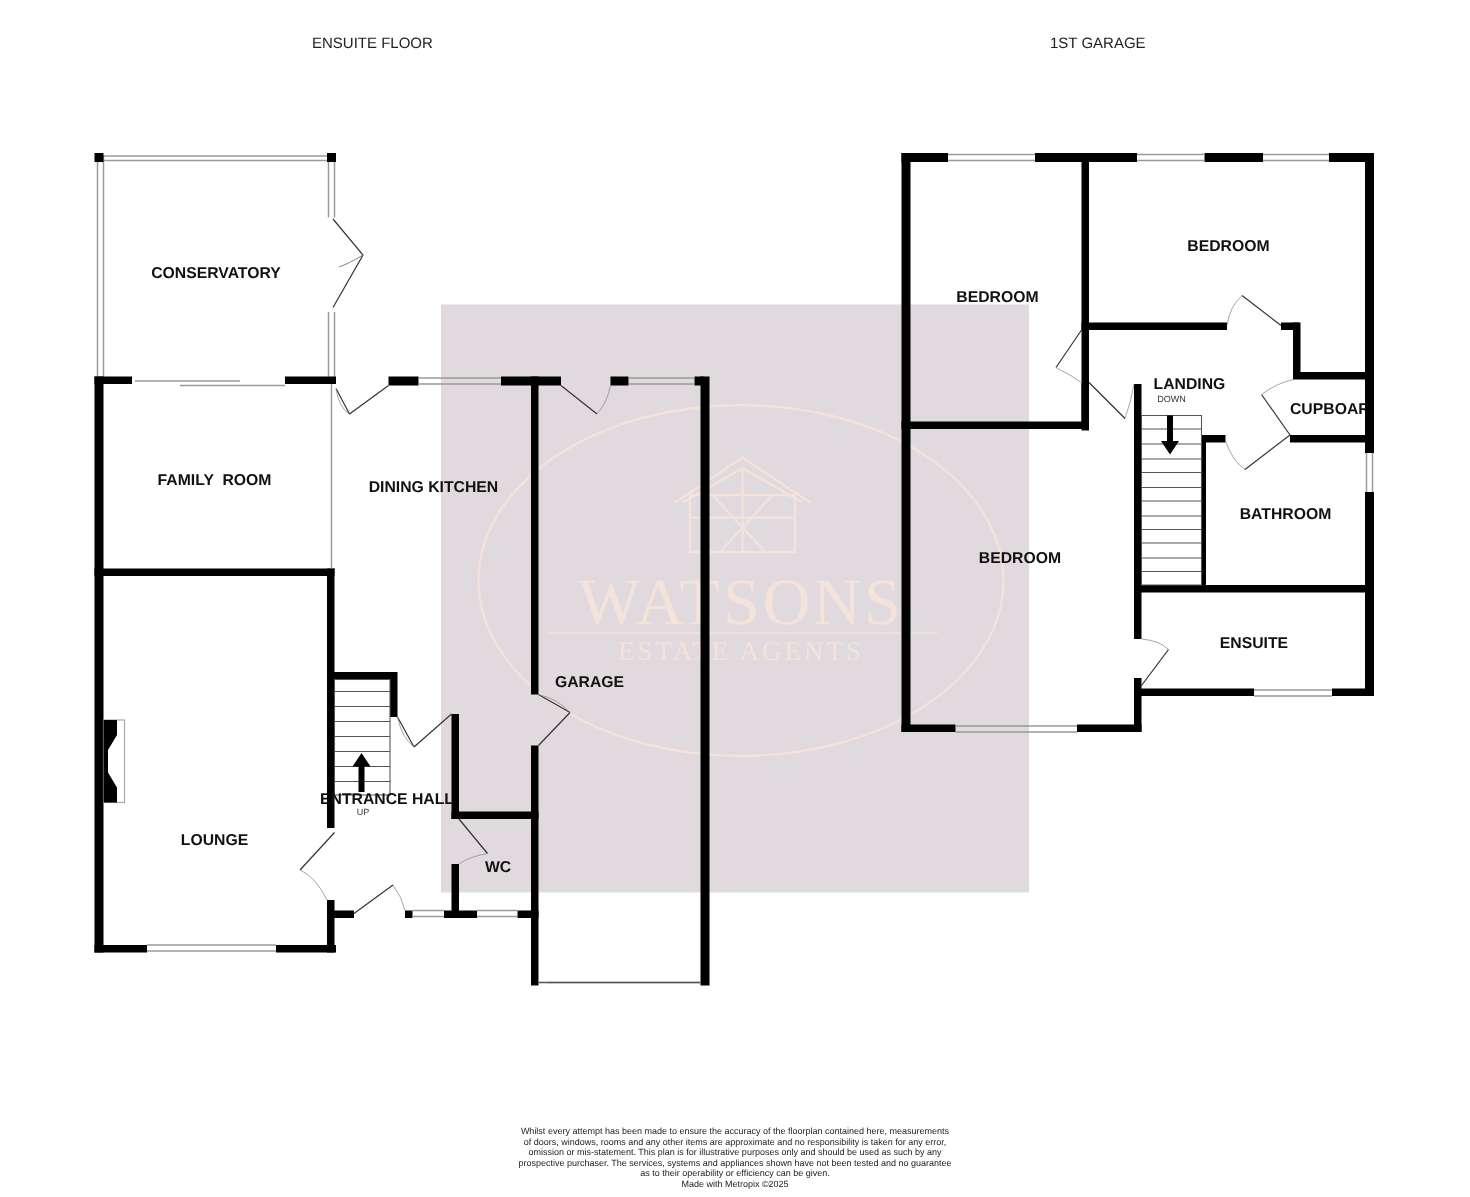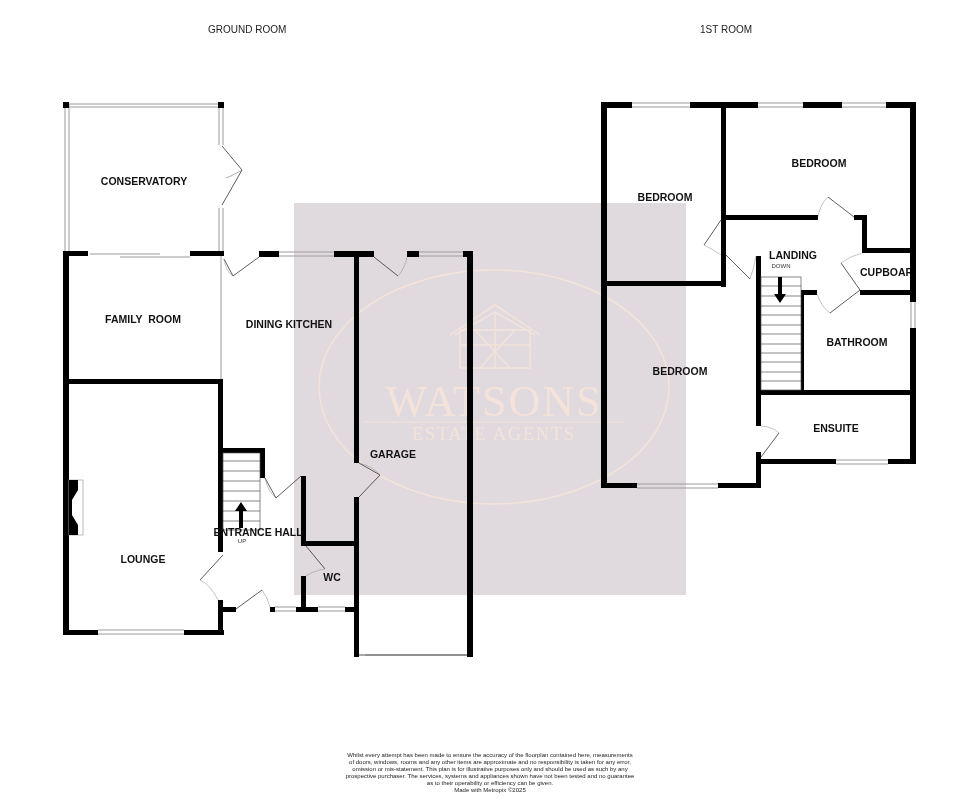--- a/index.html
+++ b/index.html
@@ -10,22 +10,22 @@
   svg#plan { position:absolute; left:0; top:0; }
   .room-label { font-family:"Liberation Sans", sans-serif; font-weight:bold; font-size:10.5px; fill:#111; }
   .sub-label { font-family:"Liberation Sans", sans-serif; font-size:6px; fill:#333; }
   .wm-big { font-family:"Liberation Serif", serif; font-size:44px; fill:#f3e3da; letter-spacing:2px; }
   .wm-small { font-family:"Liberation Serif", serif; font-size:18px; fill:#f3e3da; letter-spacing:2px; }
   .disclaimer { position:absolute; left:300px; top:752px; width:380px; text-align:center; font-size:6px; line-height:7px; color:#222; }
 </style>
 </head>
 <body>
 
-<div class="floor-title" id="gf-title">GROUND ROOM</div>
-<div class="floor-title" id="ff-title">1ST ROOM</div>
+<div class="floor-title" id="gf-title">ENSUITE FLOOR</div>
+<div class="floor-title" id="ff-title">1ST GARAGE</div>
 
 <svg id="plan" width="980" height="798" viewBox="0 0 980 798">
 
   <g>
     <rect x="294" y="203" width="392" height="392" fill="#e0dadf"></rect>
     <ellipse cx="494" cy="387" rx="175" ry="117" fill="none" stroke="#f3e3da" stroke-width="1.5"></ellipse>
     <g fill="none" stroke="#f3e3da" stroke-width="1.5">
       <polyline points="450,335 495,305 540,335"></polyline>
       <polyline points="455,335 495,312 535,335"></polyline>
       <rect x="460" y="330" width="70" height="38"></rect>

